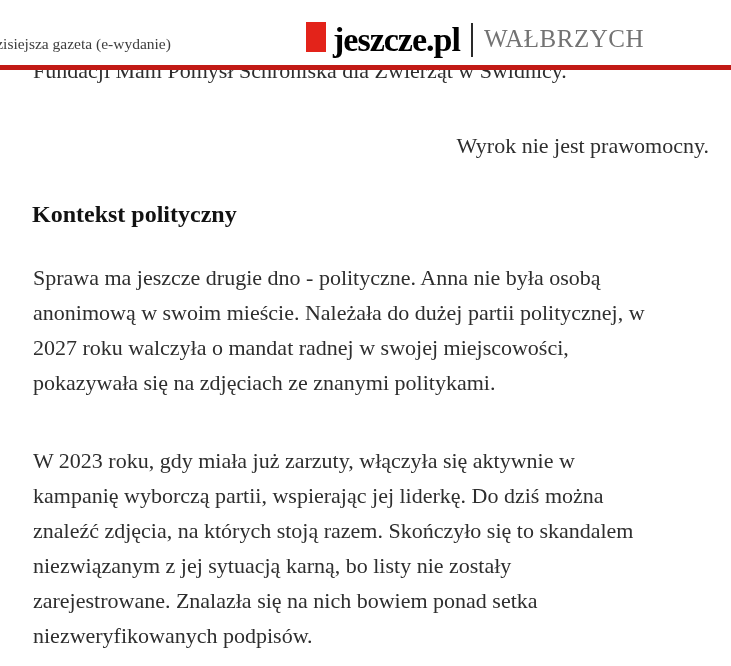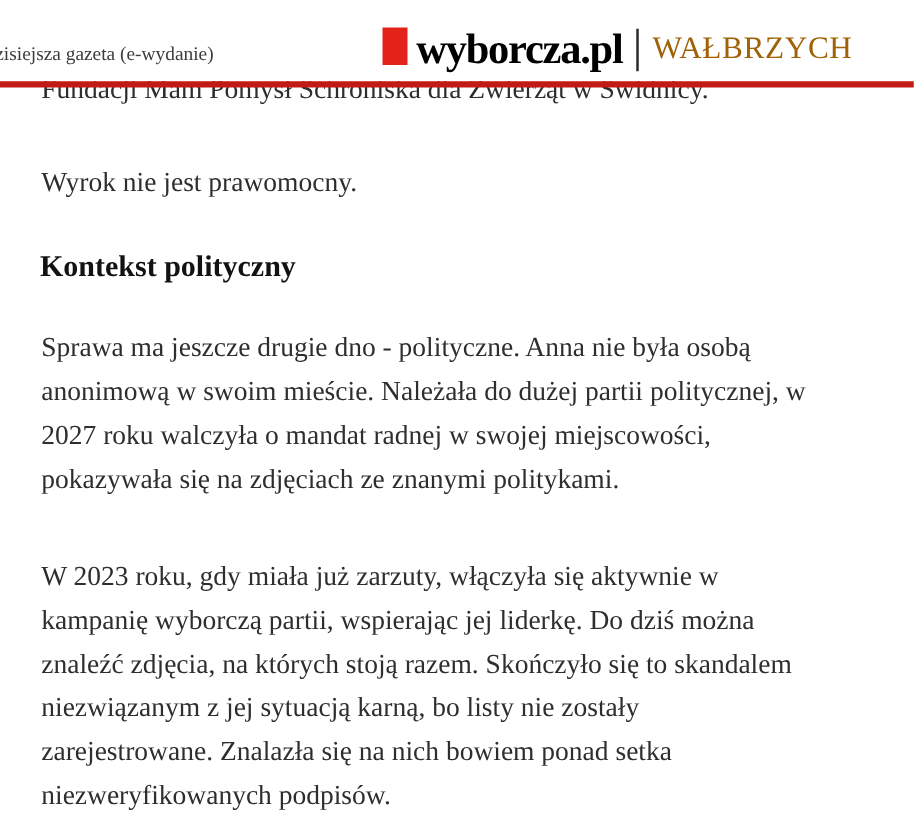--- a/index.html
+++ b/index.html
@@ -44,32 +44,32 @@
     font-weight:bold;font-size:34px;line-height:36px;
     letter-spacing:-1px;color:#000;margin-left:7px;white-space:nowrap;
   }
   .logo-divider{
     display:inline-block;width:2px;height:34px;background:#2a2a2a;
     margin:0 11px 1px 11px;
   }
   .edition-label{
     font-family:"Liberation Serif","DejaVu Serif",serif;
     font-size:25px;line-height:30px;letter-spacing:0.5px;
-    color:#a16207;margin-bottom:4px;white-space:nowrap;
+    color:#737373;margin-bottom:4px;white-space:nowrap;
   }
 
   
   .article{position:absolute;top:0;left:0;width:731px;height:666px;z-index:1;}
   .article p{
     position:absolute;left:33px;width:676px;
     font-size:22px;line-height:35px;color:var(--body-text);
     white-space:pre-line;
   }
   .p-clipped{top:53px;}
-  .p-verdict{top:128px;}
+  .p-verdict{top:128px;text-align:right;}
   .article h2{
     position:absolute;left:32px;top:197px;width:676px;
     font-size:24px;line-height:34px;font-weight:bold;
     color:var(--heading-text);
   }
   .p-pol-1{top:260px;}
   .p-pol-2{top:443px;}
 </style>
 </head>
 <body>
@@ -92,19 +92,19 @@
 niezwiązanym z jej sytuacją karną, bo listy nie zostały
 zarejestrowane. Znalazła się na nich bowiem ponad setka
 niezweryfikowanych podpisów.</p>
 </main>
 
 <header class="site-header">
   <a class="todays-paper-link">Dzisiejsza gazeta (e-wydanie)</a>
 
   <div class="brand-logo">
     <span class="logo-mark"></span>
-    <span class="logo-wordmark">wyborcza.pl</span>
+    <span class="logo-wordmark">jeszcze.pl</span>
     <span class="logo-divider"></span>
     <span class="edition-label">WAŁBRZYCH</span>
   </div>
 </header>
 
 <div class="header-red-rule"></div>
 
 </body></html>

